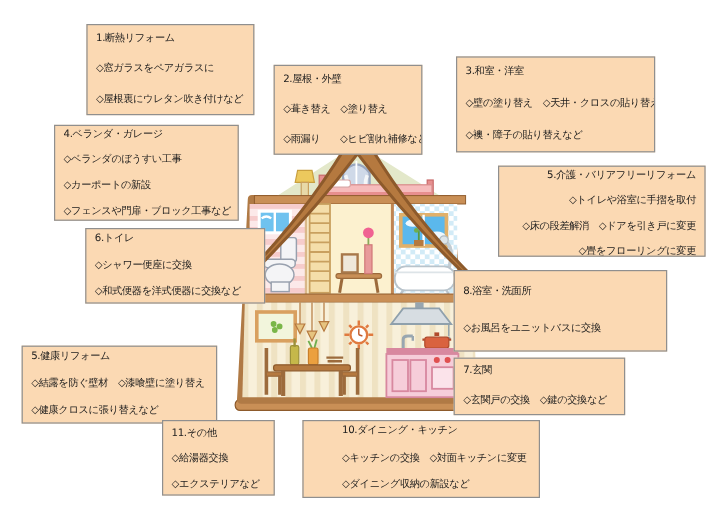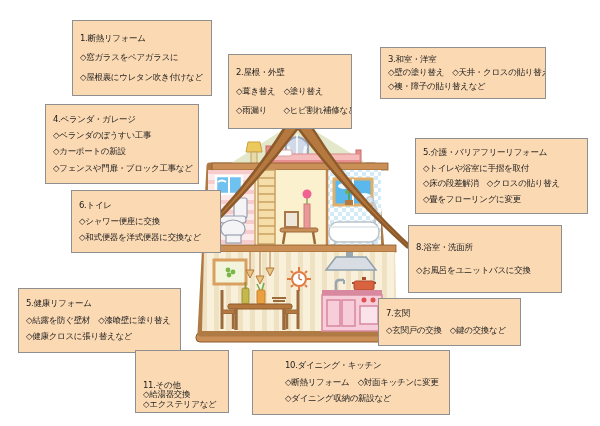--- a/index.html
+++ b/index.html
@@ -1,30 +1,30 @@
 <!DOCTYPE html>
 <html lang="ja"><head>
 <meta charset="utf-8">
 <style>
   html,body{margin:0;padding:0;background:#fff;}
   .canvas{position:relative;width:600px;height:426px;background:#ffffff;overflow:hidden;
           font-family:"DejaVu Sans",sans-serif;color:#1c1c1c;}
   .callout{position:absolute;background:#fbd9b3;border:1px solid #8f8f8f;box-sizing:border-box;
            display:flex;flex-direction:column;justify-content:space-evenly;
            padding:3px 7px;font-size:8.5px;letter-spacing:-0.3px;line-height:1.1;
-           white-space:nowrap;overflow:hidden;}
+           white-space:nowrap;overflow:hidden;gap:12px;}
   .callout .t{font-weight:normal;}
   
   .b1 {left:72px;  top:20px;  width:140px; height:76px;}
   .b2 {left:228px; top:54px;  width:124px; height:75px;}
-  .b3 {left:380px; top:47px;  width:166px; height:52px;}
+  .b3 {left:380px; top:47px;  width:166px; height:80px;}
   .b4 {left:45px;  top:92px;  width:154px; height:80px;margin-top:12px;}
-  .b5 {left:415px; top:138px; width:173px; height:76px;}
+  .b5 {left:415px; top:138px; width:173px; height:76px;align-items:flex-end;}
   .b6 {left:35px;  top:190px; width:150px; height:63px;margin-left:36px;}
-  .b8 {left:408px; top:225px; width:154px; height:68px;}
+  .b8 {left:378px; top:225px; width:178px; height:68px;}
   .b7 {left:378px; top:298px; width:143px; height:48px;}
   .b9 {left:18px;  top:288px; width:163px; height:65px;}
   .b11{left:135px; top:350px; width:94px;  height:63px;justify-content:flex-end;}
   .b10{left:252px; top:350px; width:198px; height:65px;padding-left:32px;}
   .house{position:absolute;left:178px;top:100px;width:245px;height:248px;}
 </style>
 </head>
 <body>
 
 <div class="canvas">
@@ -265,21 +265,21 @@
   <div class="callout b4">
     <div class="t">4.ベランダ・ガレージ</div>
     <div>◇ベランダのぼうすい工事</div>
     <div>◇カーポートの新設</div>
     <div>◇フェンスや門扉・ブロック工事など</div>
   </div>
 
   <div class="callout b5">
     <div class="t">5.介護・バリアフリーリフォーム</div>
     <div>◇トイレや浴室に手摺を取付</div>
-    <div>◇床の段差解消　◇クロスの貼り替え</div>
+    <div>◇床の段差解消　◇ドアを引き戸に変更</div>
     <div>◇畳をフローリングに変更</div>
   </div>
 
   <div class="callout b6">
     <div class="t">6.トイレ</div>
     <div>◇シャワー便座に交換</div>
     <div>◇和式便器を洋式便器に交換など</div>
   </div>
 
   <div class="callout b8">
@@ -299,17 +299,17 @@
   </div>
 
   <div class="callout b11">
     <div class="t">11.その他</div>
     <div>◇給湯器交換</div>
     <div>◇エクステリアなど</div>
   </div>
 
   <div class="callout b10">
     <div class="t">10.ダイニング・キッチン</div>
-    <div>◇断熱リフォーム　◇対面キッチンに変更</div>
+    <div>◇キッチンの交換　◇対面キッチンに変更</div>
     <div>◇ダイニング収納の新設など</div>
   </div>
 
 </div>
 
 </body></html>

